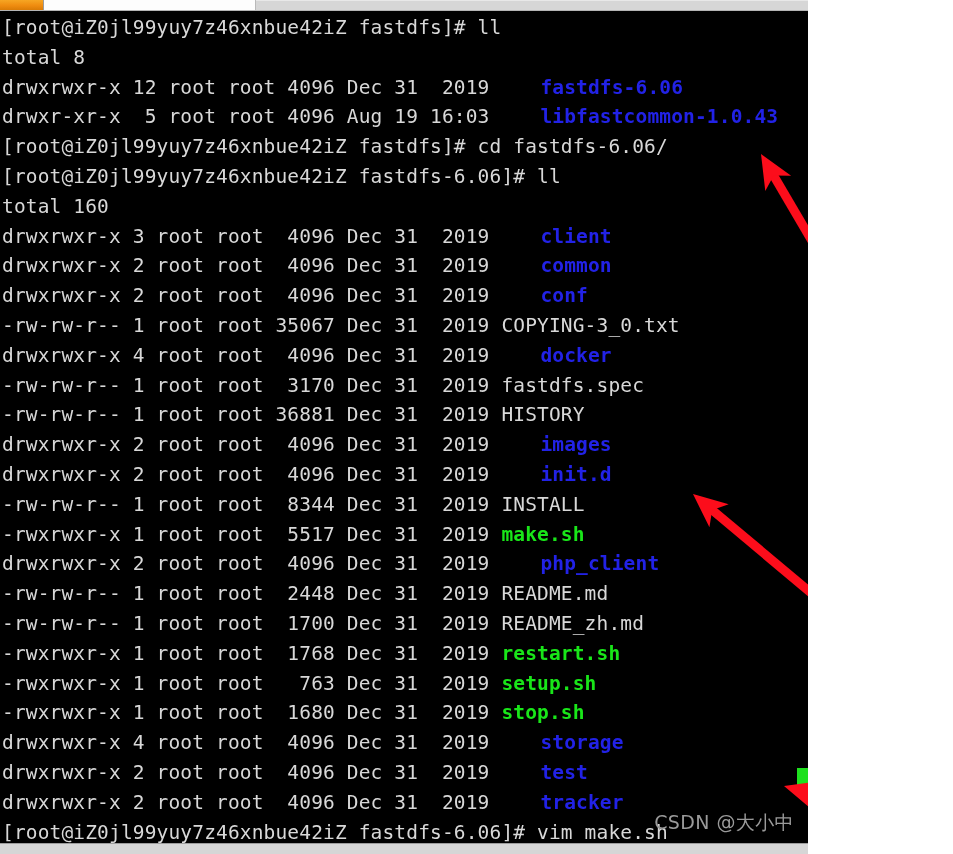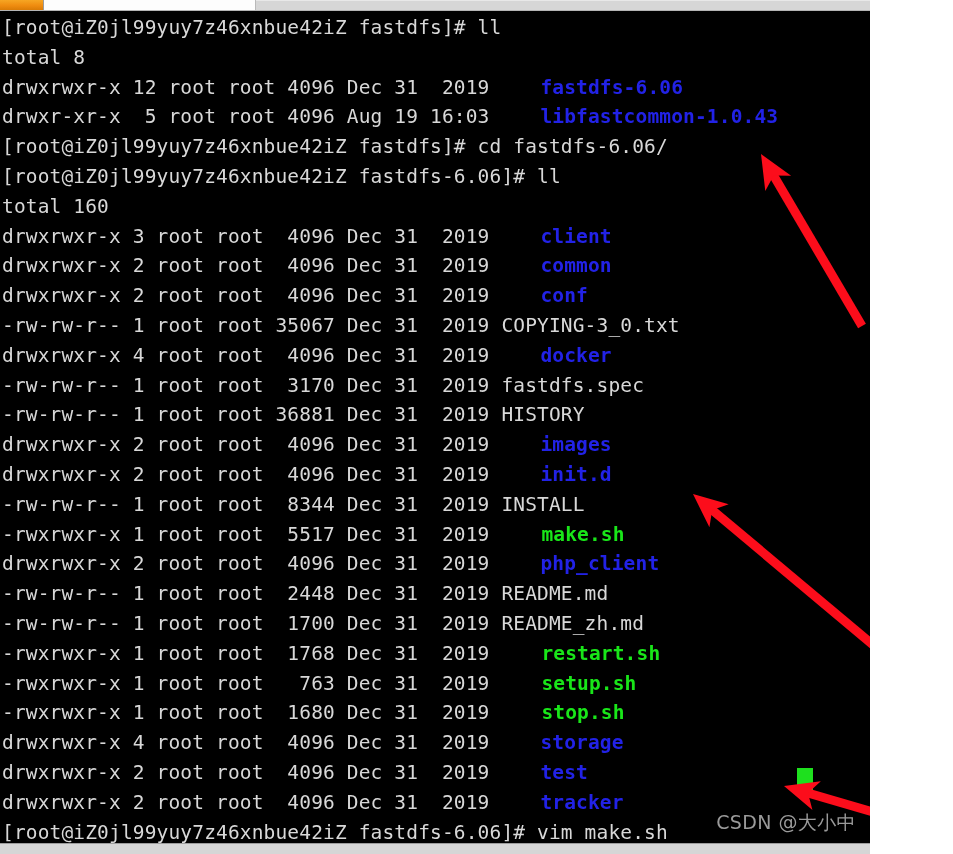--- a/index.html
+++ b/index.html
@@ -7,21 +7,21 @@
     margin: 0; padding: 0;
     background: #ffffff;
   }
   body {
     width: 953px; height: 854px;
     font-family: "DejaVu Sans Mono", "Liberation Mono", monospace;
     overflow: hidden;
   }
   #screen {
     position: relative;
-    width: 870px; height: 854px;
+    width: 808px; height: 854px;
     background: #404040;
     overflow: hidden;
   }
 
   
   #topbar {
     position: absolute; top: 0; left: 0;
     width: 953px; height: 11px;
     background: #f1f1f1;
     border-bottom: 1px solid #b4b4b4;
@@ -52,21 +52,21 @@
     padding: 2px 0 0 2px;
     font-family: "DejaVu Sans Mono", "Liberation Mono", monospace;
     font-size: 19.5px;
     line-height: 29.8px;
     letter-spacing: 0.15px;
     color: #d8d8d8;
     white-space: pre;
   }
   .line { height: 29.8px; }
   .dir  { color: #2222e6; font-weight: bold; margin-left: 39px; }
-  .exe  { color: #19e619; font-weight: bold; margin-left: 40px; }
+  .exe  { color: #19e619; font-weight: bold; }
   .plain{ color: #d8d8d8; }
 
   
   #cursor {
     position: absolute;
     left: 797px; top: 768px;
     width: 16px; height: 25px;
     background: #1ee01e;
   }
 

